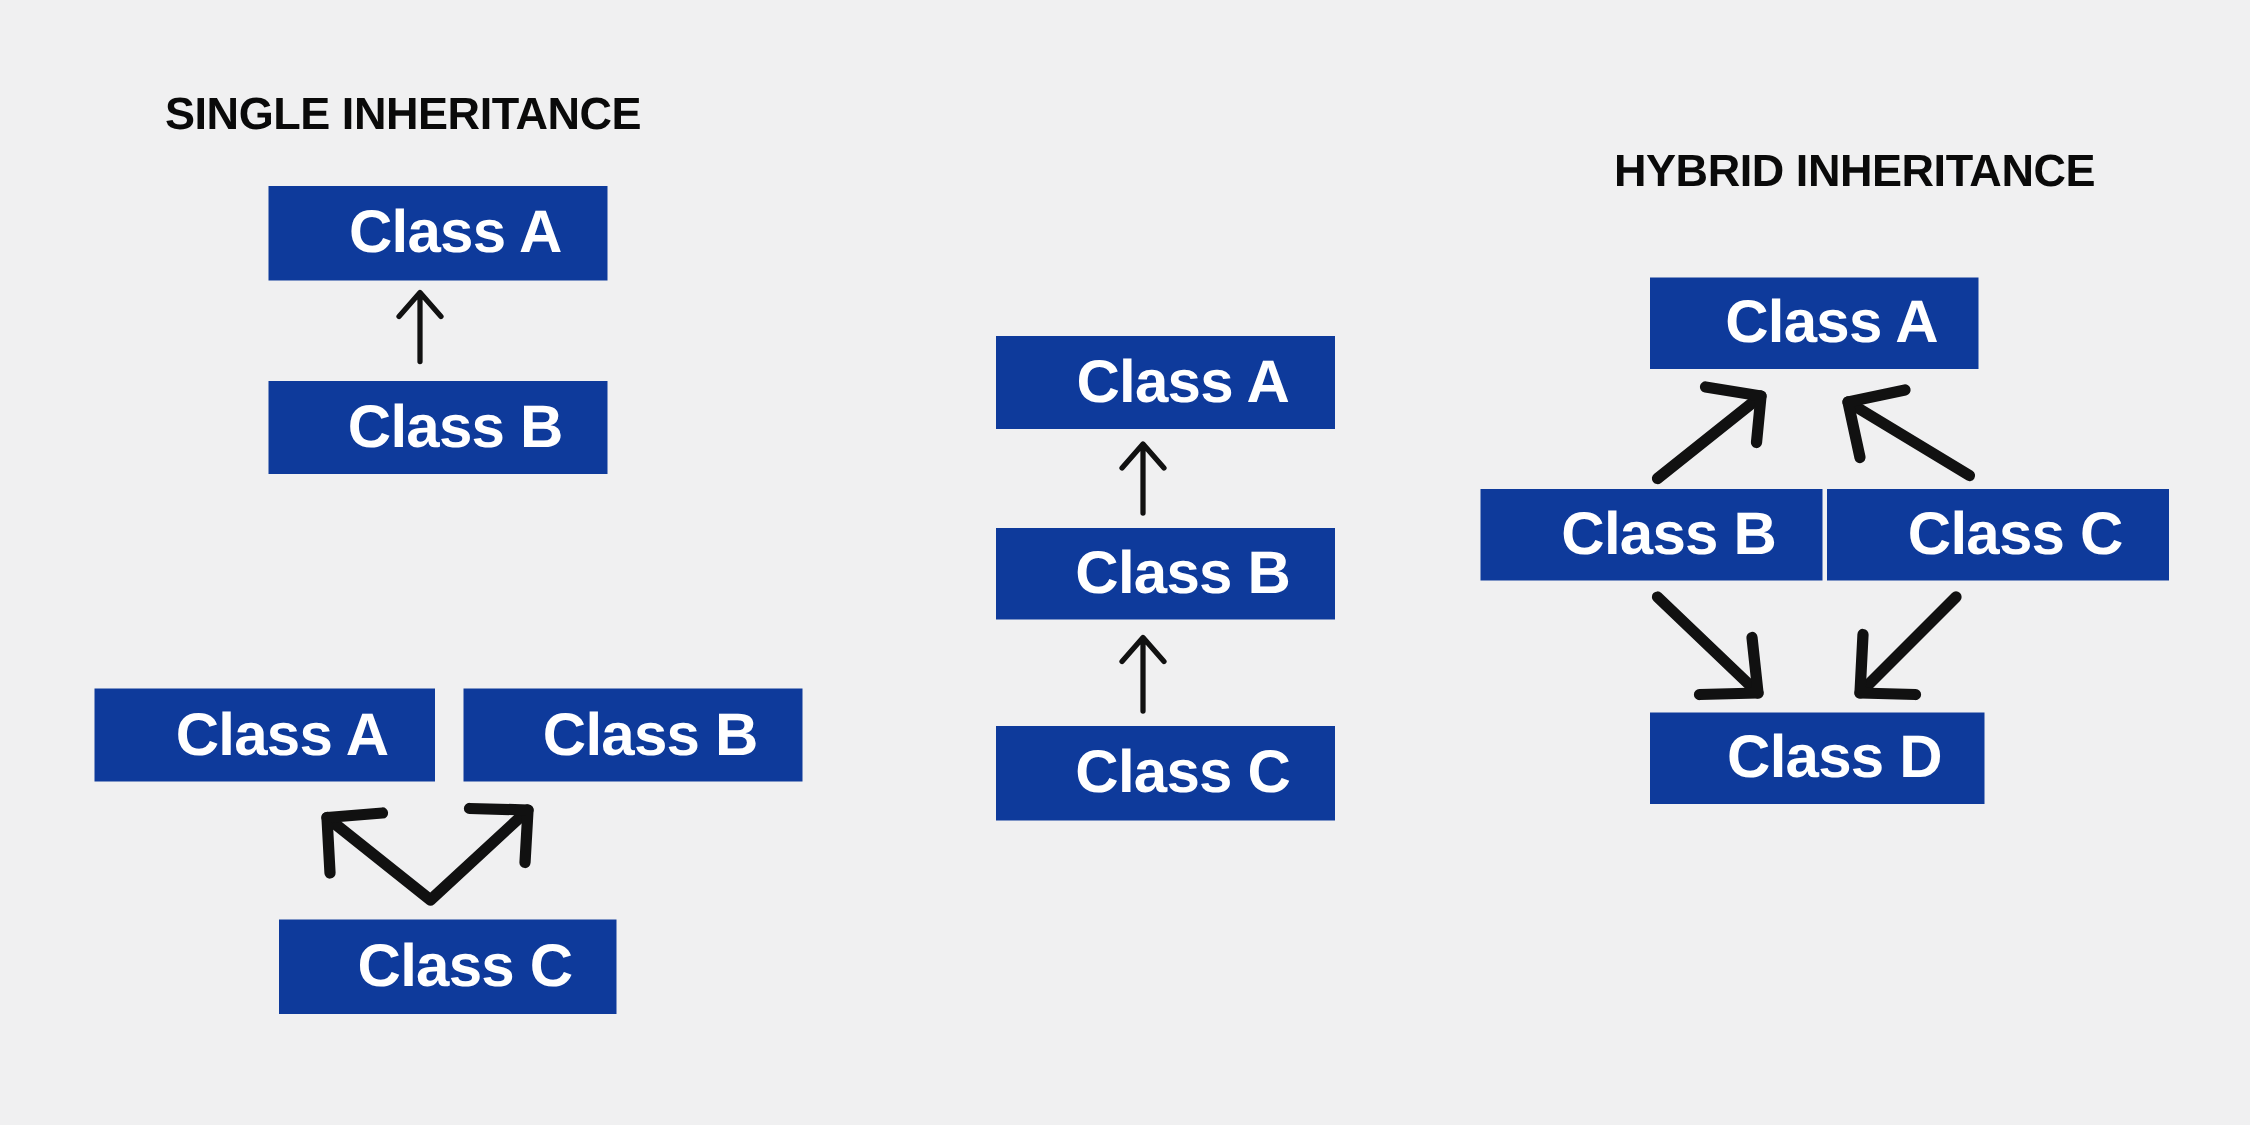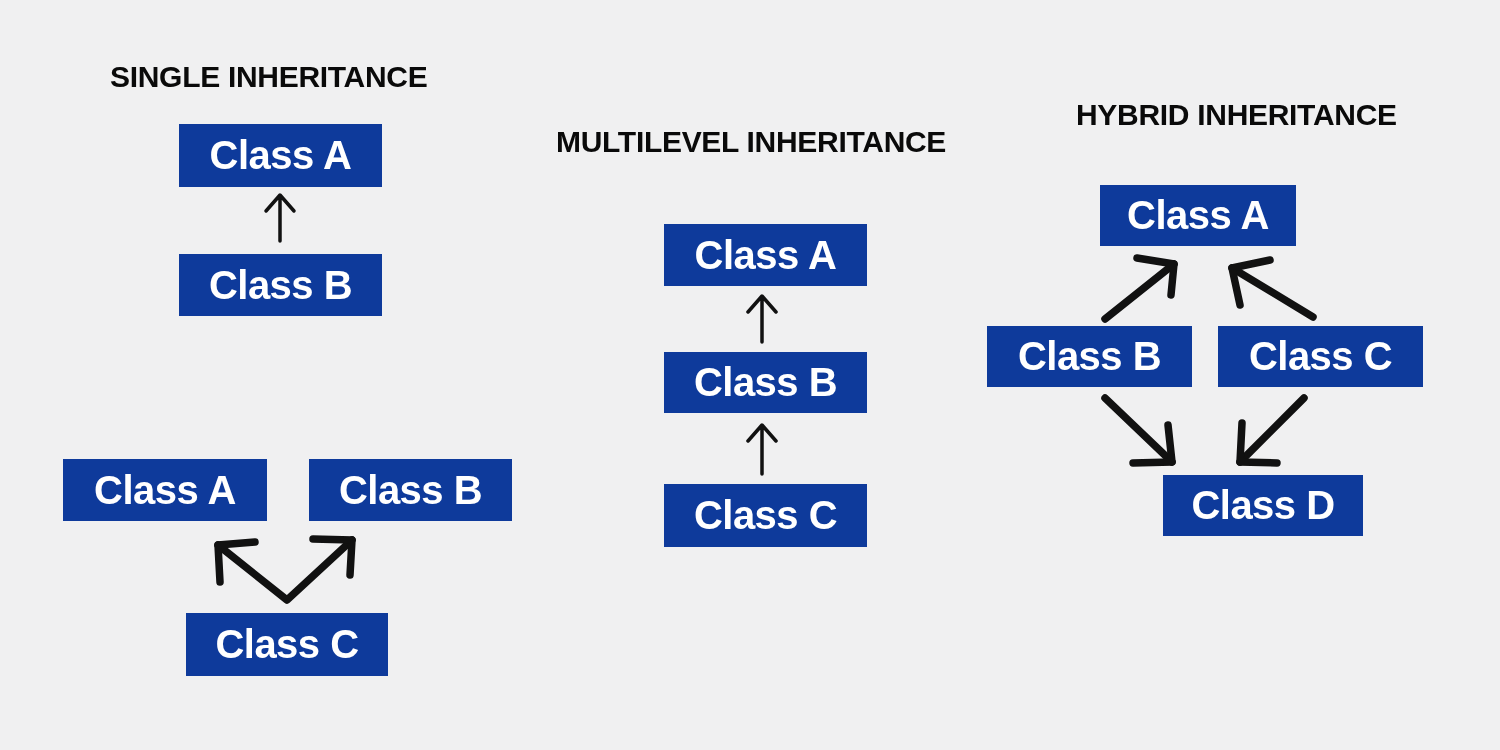--- a/index.html
+++ b/index.html
@@ -26,20 +26,21 @@
     letter-spacing:-0.3px;
     color:var(--title-text);
     white-space:nowrap;
   }
   .cbox{
     position:absolute;
     background:var(--box-fill);
     display:flex;
     align-items:center;
     justify-content:center;
+    padding-left:23px;
   }
   .cbox span{
     color:var(--box-text);
     font-size:40px;
     font-weight:700;
     letter-spacing:-0.5px;
     white-space:nowrap;
   }
   svg.arrow{
     position:absolute;
@@ -91,21 +92,20 @@
   <svg class="arrow thick" style="left:200px;top:528px;" width="170" height="82" viewBox="0 0 170 82" aria-hidden="true">
     <path d="M18 17 L87 72 L152 12"></path>
     <path d="M55 14 L18 17 L20 54"></path>
     <path d="M113 11 L152 12 L150 47"></path>
   </svg>
 
   <div class="cbox" style="left:186px;top:613px;width:202px;height:63px;">
     <span>Class C</span>
   </div>
 
-  <h2 class="sec-title" style="left:556px;top:127px;">MULTILEVEL INHERITANCE</h2>
 
   <div class="cbox" style="left:664px;top:224px;width:203px;height:62px;">
     <span>Class A</span>
   </div>
 
   <svg class="arrow thin" style="left:742px;top:292px;" width="40" height="52" viewBox="0 0 40 52" aria-hidden="true">
     <path d="M20 50 L20 6 M6 20 L20 4 L34 20"></path>
   </svg>
 
   <div class="cbox" style="left:664px;top:352px;width:203px;height:61px;">
@@ -147,17 +147,17 @@
   <svg class="arrow thick" style="left:1090px;top:390px;" width="100" height="82" viewBox="0 0 100 82" aria-hidden="true">
     <path d="M15 8 L82 72"></path>
     <path d="M78 35 L82 72 L43 73"></path>
   </svg>
 
   <svg class="arrow thick" style="left:1225px;top:390px;" width="100" height="82" viewBox="0 0 100 82" aria-hidden="true">
     <path d="M79 8 L15 72"></path>
     <path d="M17 33 L15 72 L52 73"></path>
   </svg>
 
-  <div class="cbox" style="left:1163px;top:475px;width:200px;height:61px;justify-content:center;">
+  <div class="cbox" style="left:1100px;top:475px;width:200px;height:61px;justify-content:center;">
     <span>Class D</span>
   </div>
 
 </div>
 
 </body></html>

